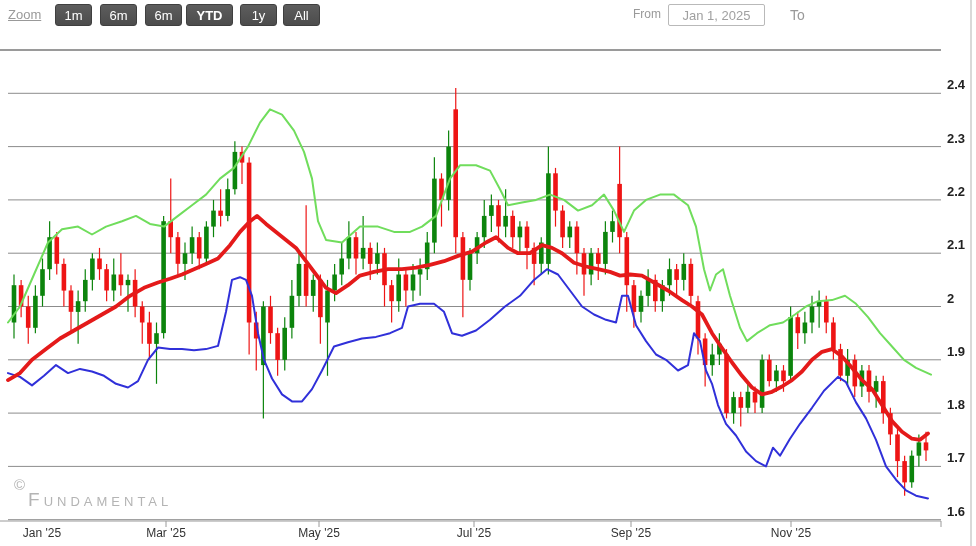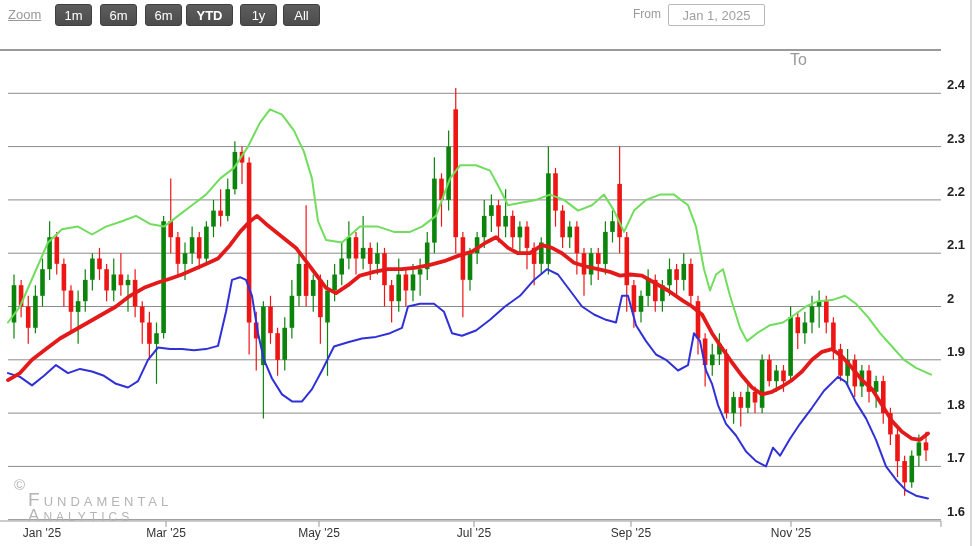--- a/index.html
+++ b/index.html
@@ -6,21 +6,21 @@
   .stage{position:relative;width:976px;height:546px;background:#fff;overflow:hidden;
          font-family:"Liberation Sans",sans-serif;}
   .toolbar{position:absolute;left:0;top:0;width:976px;height:30px;}
   .zlabel{position:absolute;left:8px;top:7px;font-size:13px;color:#999;text-decoration:underline;}
   .zb{position:absolute;top:4px;height:22px;border:1px solid #3f3f3f;border-radius:3px;
       background:linear-gradient(#5d5d5d,#4c4c4c);color:#fff;font-size:13px;
       font-family:"Liberation Sans",sans-serif;text-align:center;padding:0;cursor:pointer;}
   .b1m{left:55px;width:37px;} .b3m{left:100px;width:37px;} .b6m{left:145px;width:37px;}
   .bytd{left:186px;width:47px;font-weight:bold;} .b1y{left:240px;width:37px;} .ball{left:283px;width:37px;}
   .flabel{position:absolute;left:633px;top:7px;font-size:12px;color:#999;}
-  .tlabel{position:absolute;left:790px;top:7px;font-size:16px;color:#999;margin-top:44px;}
+  .tlabel{position:absolute;left:790px;top:7px;font-size:14px;color:#999;}
   .dinput{position:absolute;top:4px;height:20px;border:1px solid #b9b9b9;border-radius:2px;
       color:#a0a0a0;font-size:13px;text-align:center;font-family:"Liberation Sans",sans-serif;
       background:#fff;padding:0;}
   .ifrom{left:668px;width:95px;} .ito{left:817px;width:103px;}
   svg.chart{position:absolute;left:0;top:0;}
   .wm{position:absolute;left:14px;top:468px;display:flex;align-items:flex-start;
       color:#b4b4b4;pointer-events:none;}
   .wm .cc{font-size:15px;margin:8px 3px 0 0;}
   .wm .l1{font-variant:small-caps;font-size:19px;letter-spacing:4px;line-height:16px;margin-top:24px;}
   .wm .l2{font-variant:small-caps;font-size:17px;letter-spacing:4px;line-height:16px;}
@@ -341,18 +341,17 @@
     <button class="zb ball">All</button>
     <span class="flabel">From</span>
     <input class="dinput ifrom" value="Jan 1, 2025" style="">
     <span class="tlabel">To</span>
   </div>
 
   <div class="wm">
     <span class="cc">©</span>
     <div>
       <div class="l1">Fundamental</div>
-      <div class="l2">Analytics</div>
     </div>
   </div>
 
   <div class="redge"></div>
 </div>
 
 </body></html>

